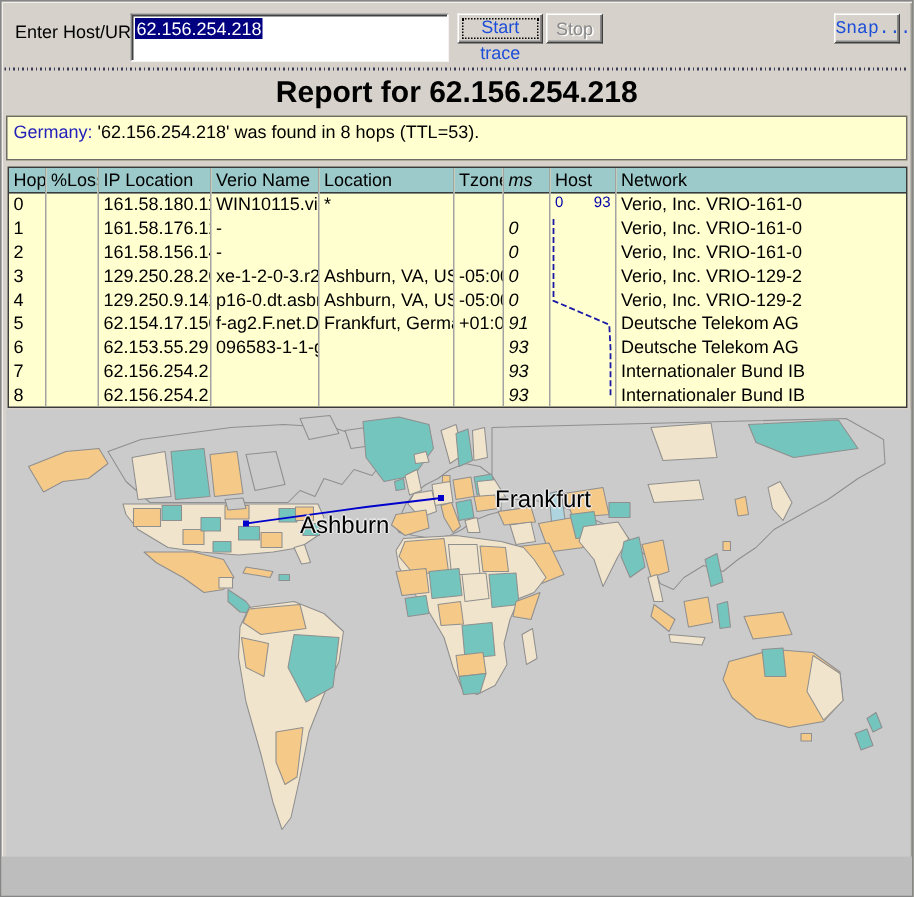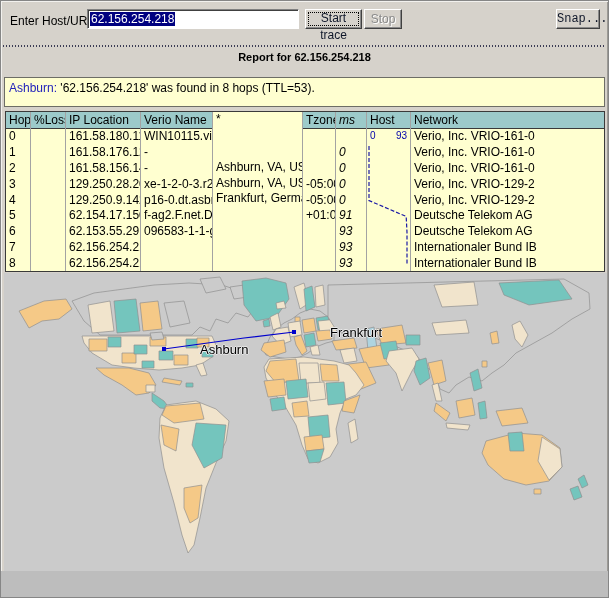--- a/index.html
+++ b/index.html
@@ -7,43 +7,43 @@
   .window{
     position:relative;width:609px;height:598px;
     background:#d6d2cb;border:1px solid #868686;
     box-shadow:inset 1px 1px 0 #f2f1ee, inset -1px -1px 0 #9c9a95;
     font-family:"Liberation Sans",sans-serif;overflow:hidden;
   }
   
   .toolbar{position:absolute;left:0;top:0;width:100%;height:44px;}
   .tb-label{position:absolute;left:9px;top:13px;font-size:12px;color:#000;}
   .textbox{
-    position:absolute;left:86px;top:8px;width:212px;height:20px;background:#fff;
+    position:absolute;left:86px;top:8px;width:212px;height:32px;background:#fff;
     border:1px solid;border-color:#808080 #fff #fff #808080;
     box-shadow:inset 1px 1px 0 #404040;
     font-size:12px;line-height:17px;padding:1px 2px;overflow:hidden;cursor:text;
   }
   .textbox .sel{background:#000080;color:#fff;padding:0 1px;}
   .btn{
     position:absolute;top:8px;height:20px;background:#d6d2cb;
     border:1px solid;border-color:#ffffff #404040 #404040 #ffffff;
     box-shadow:inset -1px -1px 0 #8a8a8a;
-    font-family:"Liberation Sans",sans-serif;font-size:12px;color:#0f172a;
+    font-family:"Liberation Sans",sans-serif;font-size:12px;color:#1d4ed8;
     text-align:center;line-height:17px;padding:0;cursor:pointer;
   }
   .btn.default{outline:1px dotted #000;outline-offset:-4px;}
   .btn.disabled{color:#8a8a8a;text-shadow:1px 1px 0 #fff;cursor:default;}
   .dotted-sep{
     position:absolute;left:2px;right:2px;top:44px;height:2px;
     background:repeating-linear-gradient(90deg,#3c3c55 0 1px,transparent 1px 3px);
   }
   
   .report-title{
     position:absolute;left:0;top:50px;width:100%;text-align:center;
-    font-size:11px;font-weight:bold;color:#000;
+    font-size:20px;font-weight:bold;color:#000;
   }
   .analysis{
     position:absolute;left:3px;top:76px;width:601px;height:30px;
     background:#ffffd0;border:1px solid #6d6d66;
     font-size:12px;padding:3px 4px;overflow:hidden;white-space:nowrap;
   }
   .analysis .lbl{color:#2222bb;}
   
   .trace-table{
     position:absolute;left:4px;top:110px;width:600px;height:161px;
@@ -59,21 +59,21 @@
   .cell{height:15.9px;line-height:15.9px;font-size:12px;padding-left:3px;
     white-space:nowrap;overflow:hidden;color:#000;}
   .graph-body{position:relative;height:143px;}
   .gscale{position:absolute;top:1px;font-size:10px;color:#0000aa;}
   .gscale.min{left:3px;} .gscale.max{right:3px;}
   .graph-svg{position:absolute;left:0;top:0;}
   
   .map{position:absolute;left:3px;top:272px;width:603px;height:298px;background:#cbcbcb;}
   .map svg{position:absolute;left:0;top:0;}
   .city-label{
-    position:absolute;font-size:13px;color:#000;white-space:nowrap;
+    position:absolute;font-size:16px;color:#000;white-space:nowrap;
     text-shadow:1px 0 0 #e9e9e9,-1px 0 0 #e9e9e9,0 1px 0 #e9e9e9,0 -1px 0 #e9e9e9;
     padding-left:32px;
   }
   .bottom-strip{position:absolute;left:0;top:570px;width:100%;height:27px;background:#bdbdbd;}
   .land{stroke:#8f8f8f;stroke-width:0.7;stroke-linejoin:round;}
   .lg{fill:#cbcbcb;} .lo{fill:#f5c987;} .lt{fill:#74c5bd;} .lc{fill:#f1e4cc;}
   .sea{fill:#cbcbcb;} .lake{fill:#aed4e0;}
 </style>
 </head>
 <body>
@@ -86,21 +86,21 @@
       <span class="sel">62.156.254.218</span>
     </div>
     <button class="btn default" style="left:304px;width:57px;">Start trace</button>
     <button class="btn disabled" style="left:363px;width:38px;">Stop</button>
     <button class="btn" style="left:555px;width:44px;font-family:Liberation Mono, monospace;">Snap...</button>
   </div>
   <div class="dotted-sep"></div>
 
   <div class="report-title">Report for 62.156.254.218</div>
   <div class="analysis">
-    <span class="lbl">Ashburn:</span><span> '62.156.254.218'  was found in 8 hops (TTL=53).</span>
+    <span class="lbl">Germany:</span><span> '62.156.254.218'  was found in 8 hops (TTL=53).</span>
   </div>
 
   <div class="trace-table">
     <div class="tcol" style="width:25px;">
       <div class="th">Hop</div>
       <div class="cells" id="cells-hop">
           <div class="cell">0</div>
           <div class="cell">1</div>
           <div class="cell">2</div>
           <div class="cell">3</div>
@@ -147,20 +147,21 @@
           <div class="cell">-</div>
           <div class="cell">xe-1-2-0-3.r20.</div>
           <div class="cell">p16-0.dt.asbnv</div>
           <div class="cell">f-ag2.F.net.DTA</div>
           <div class="cell">096583-1-1-gv</div>
           <div class="cell"></div>
           <div class="cell"></div>
         </div>
     </div>
     <div class="tcol" style="width:90px;">
+      <div class="th">Location</div>
       <div class="cells" id="cells-location">
           <div class="cell">*</div>
           <div class="cell"></div>
           <div class="cell"></div>
           <div class="cell">Ashburn, VA, USA</div>
           <div class="cell">Ashburn, VA, USA</div>
           <div class="cell">Frankfurt, Germany</div>
           <div class="cell"></div>
           <div class="cell"></div>
           <div class="cell"></div>

